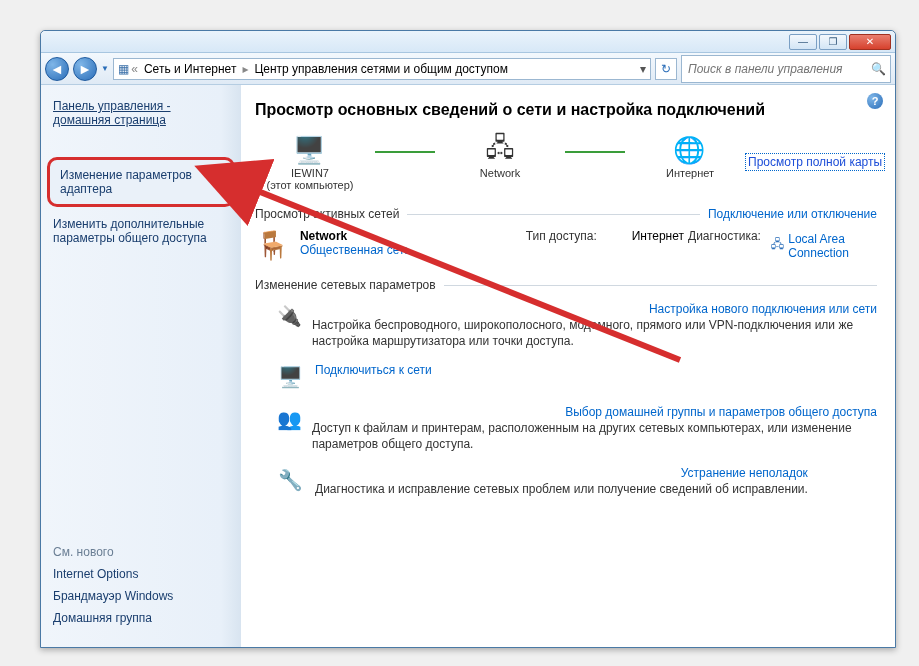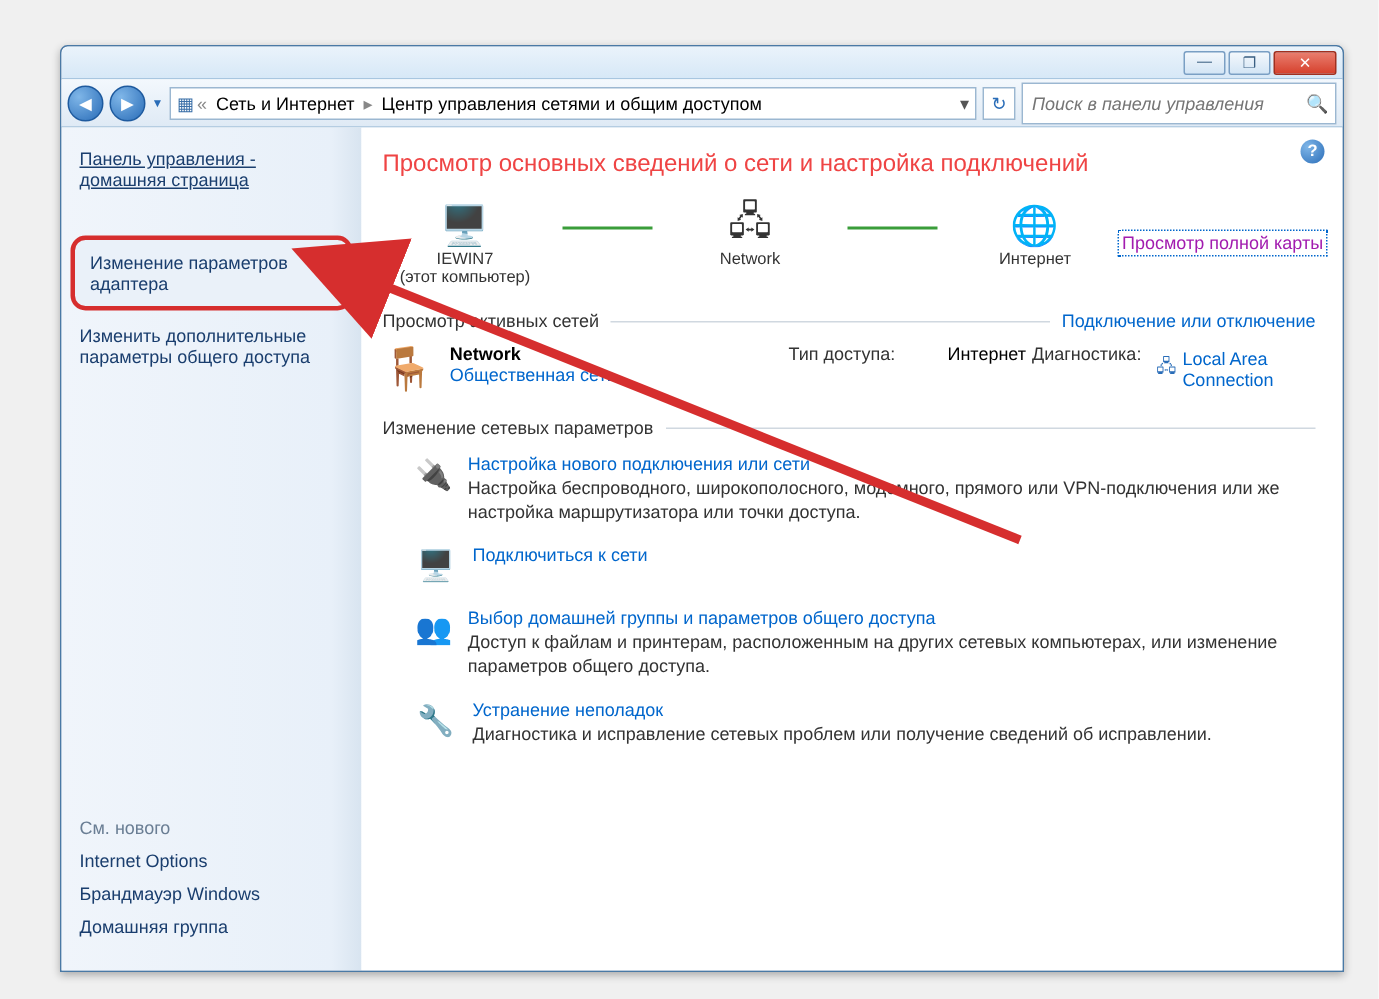--- a/index.html
+++ b/index.html
@@ -192,23 +192,23 @@
     border-radius: 50%;
     background: radial-gradient(circle at 30% 30%, #7fb6e8, #2a6db8);
     color: #fff;
     font-size: 11px;
     display: flex;
     align-items: center;
     justify-content: center;
     font-weight: bold;
   }
   h1.main {
-    color: #ef4444;
+    color: #000000;
     font-size: 16px;
-    font-weight: normal;
+    font-weight: bold;
     margin: 6px 0 14px 0;
   }
   .maprow {
     display: flex;
     align-items: center;
     justify-content: space-between;
     margin-bottom: 6px;
   }
   .mapitems {
     display: flex;
@@ -232,21 +232,21 @@
     align-items: center;
     justify-content: center;
     font-size: 26px;
   }
   .mapline {
     width: 60px;
     border-top: 2px solid #3a9d3a;
     margin-top: 18px;
   }
   .fullmap {
-    color: #a21caf;
+    color: #1d4ed8;
     border: 1px dotted #0066cc;
     padding: 1px 2px;
     cursor: pointer;
     font-size: 12px;
     white-space: nowrap;
   }
   .sectionhdr {
     display: flex;
     align-items: center;
     margin: 16px 0 8px 0;
@@ -296,20 +296,21 @@
     height: 28px;
     display: flex;
     align-items: center;
     justify-content: center;
     font-size: 20px;
   }
   .settingsitem .stext .stitle {
     color: #0066cc;
     cursor: pointer;
     margin-bottom: 2px;
+    text-align: right;
   }
   .settingsitem .stext .sdesc {
     color: #333;
     font-size: 12px;
     line-height: 1.3;
   }
   
   .arrow-overlay {
     position: absolute;
     pointer-events: none;

